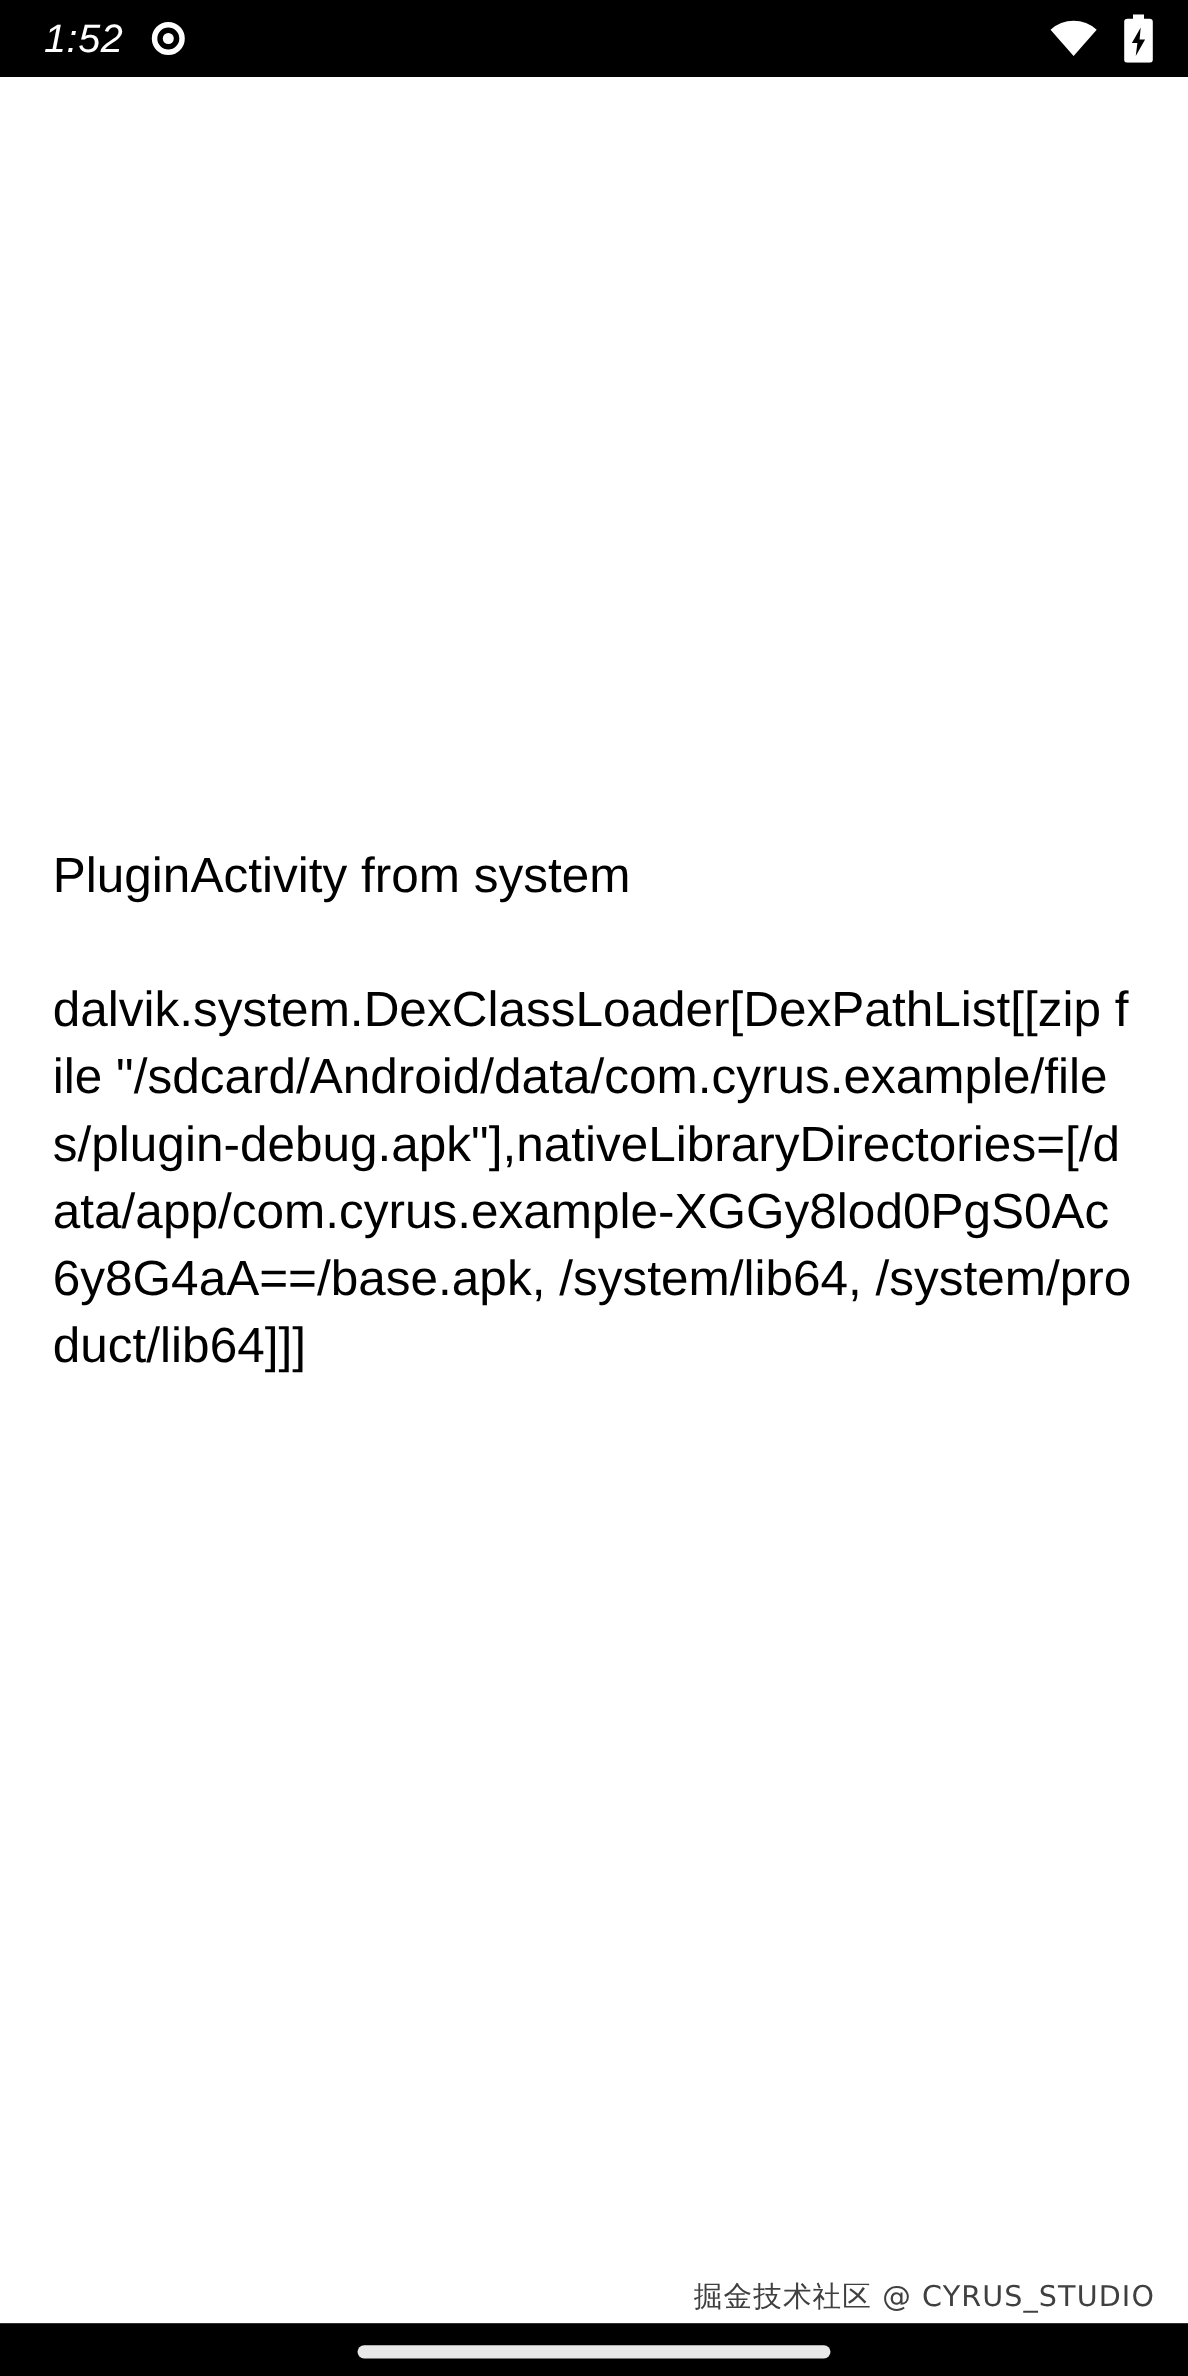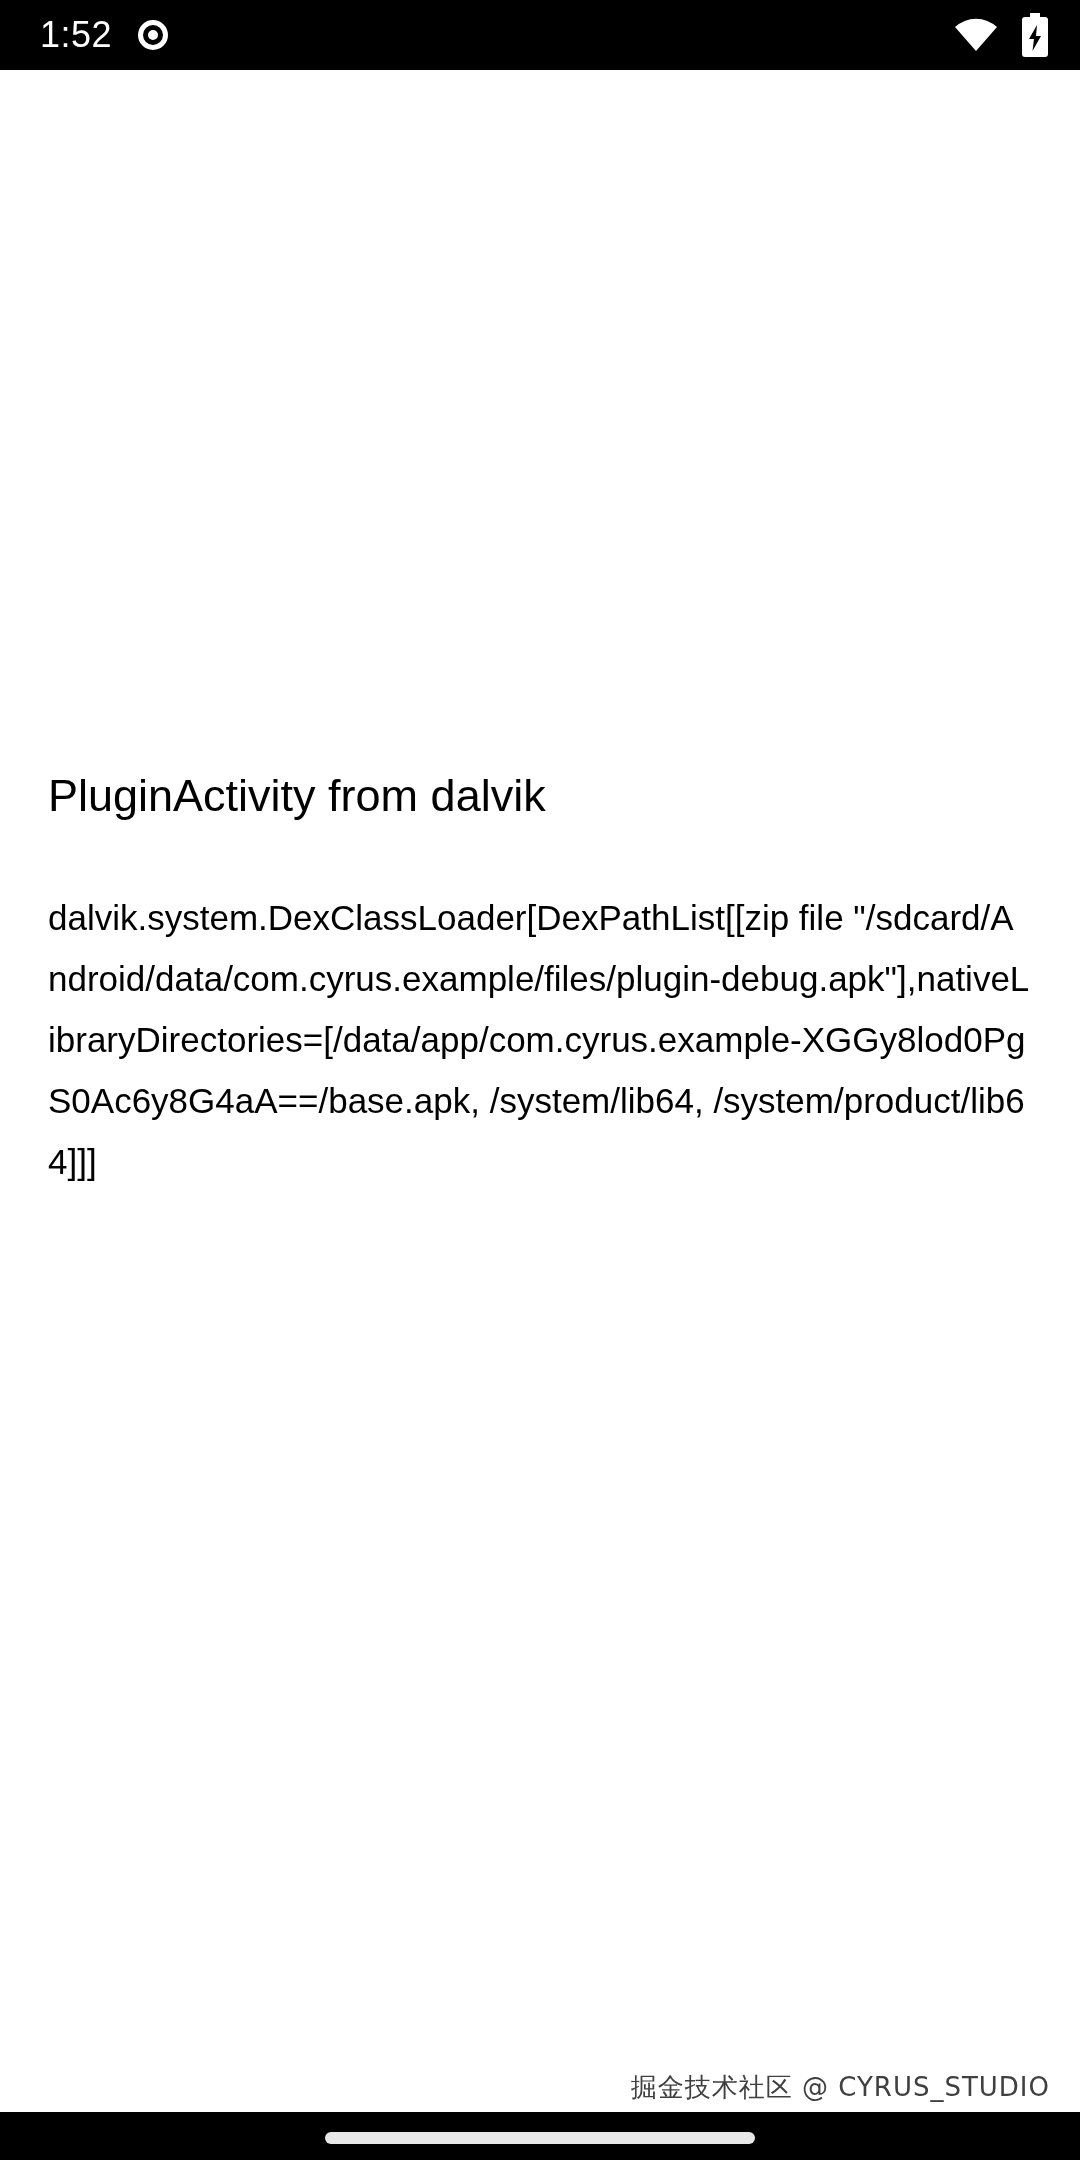--- a/index.html
+++ b/index.html
@@ -20,20 +20,21 @@
     position: absolute;
     top: 0; left: 0;
     width: 1080px;
     height: 70px;
     background: #000000;
     display: flex;
     align-items: center;
     justify-content: space-between;
     padding: 0 20px 0 40px;
     box-sizing: border-box;
+    font-style: italic;
   }
   #status-left {
     display: flex;
     align-items: center;
     gap: 26px;
   }
   #status-clock {
     color: #ffffff;
     font-size: 36px;
     font-weight: 400;
@@ -83,21 +84,21 @@
 
   #activity-title {
     font-size: 45px;
     line-height: 61px;
     color: #000000;
     font-weight: 400;
     white-space: pre;
   }
 
   #classloader-text {
-    font-size: 35px;
+    font-size: 45px;
     line-height: 61px;
     color: #000000;
     font-weight: 400;
     margin-top: 61px;
     word-break: break-all;
     white-space: pre-wrap;
     width: 985px;
   }
 
   
@@ -153,21 +154,21 @@
         <rect x="2" y="4" width="26" height="40" rx="3" fill="#ffffff"></rect>
         <path d="M17 12 L9 26 L14 26 L12.5 38 L21 23 L16 23 Z" fill="#000000"></path>
       </svg>
     </span>
   </div>
 </div>
 
 <div id="content">
 
   <div id="text-block">
-    <div id="activity-title">PluginActivity from dalvik</div>
+    <div id="activity-title">PluginActivity from system</div>
 
     <div id="classloader-text">dalvik.system.DexClassLoader[DexPathList[[zip file "/sdcard/Android/data/com.cyrus.example/files/plugin-debug.apk"],nativeLibraryDirectories=[/data/app/com.cyrus.example-XGGy8lod0PgS0Ac6y8G4aA==/base.apk, /system/lib64, /system/product/lib64]]]</div>
   </div>
 
 </div>
 
 <div id="watermark">掘金技术社区 @ CYRUS_STUDIO</div>
 
 <div id="nav-bar">
   <div id="gesture-pill"></div>

